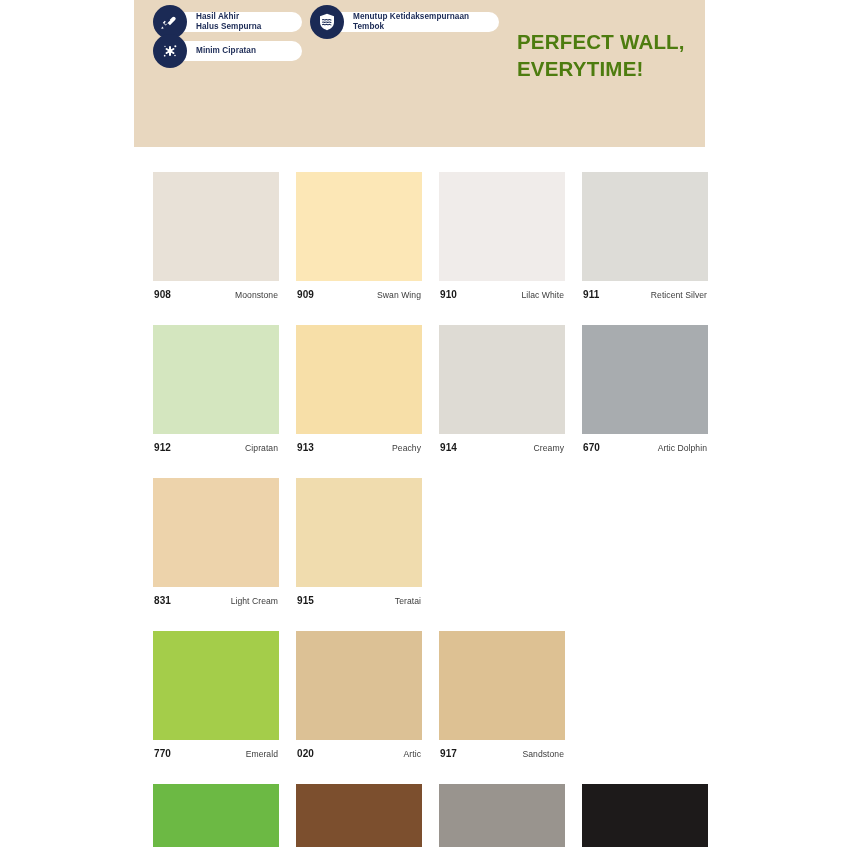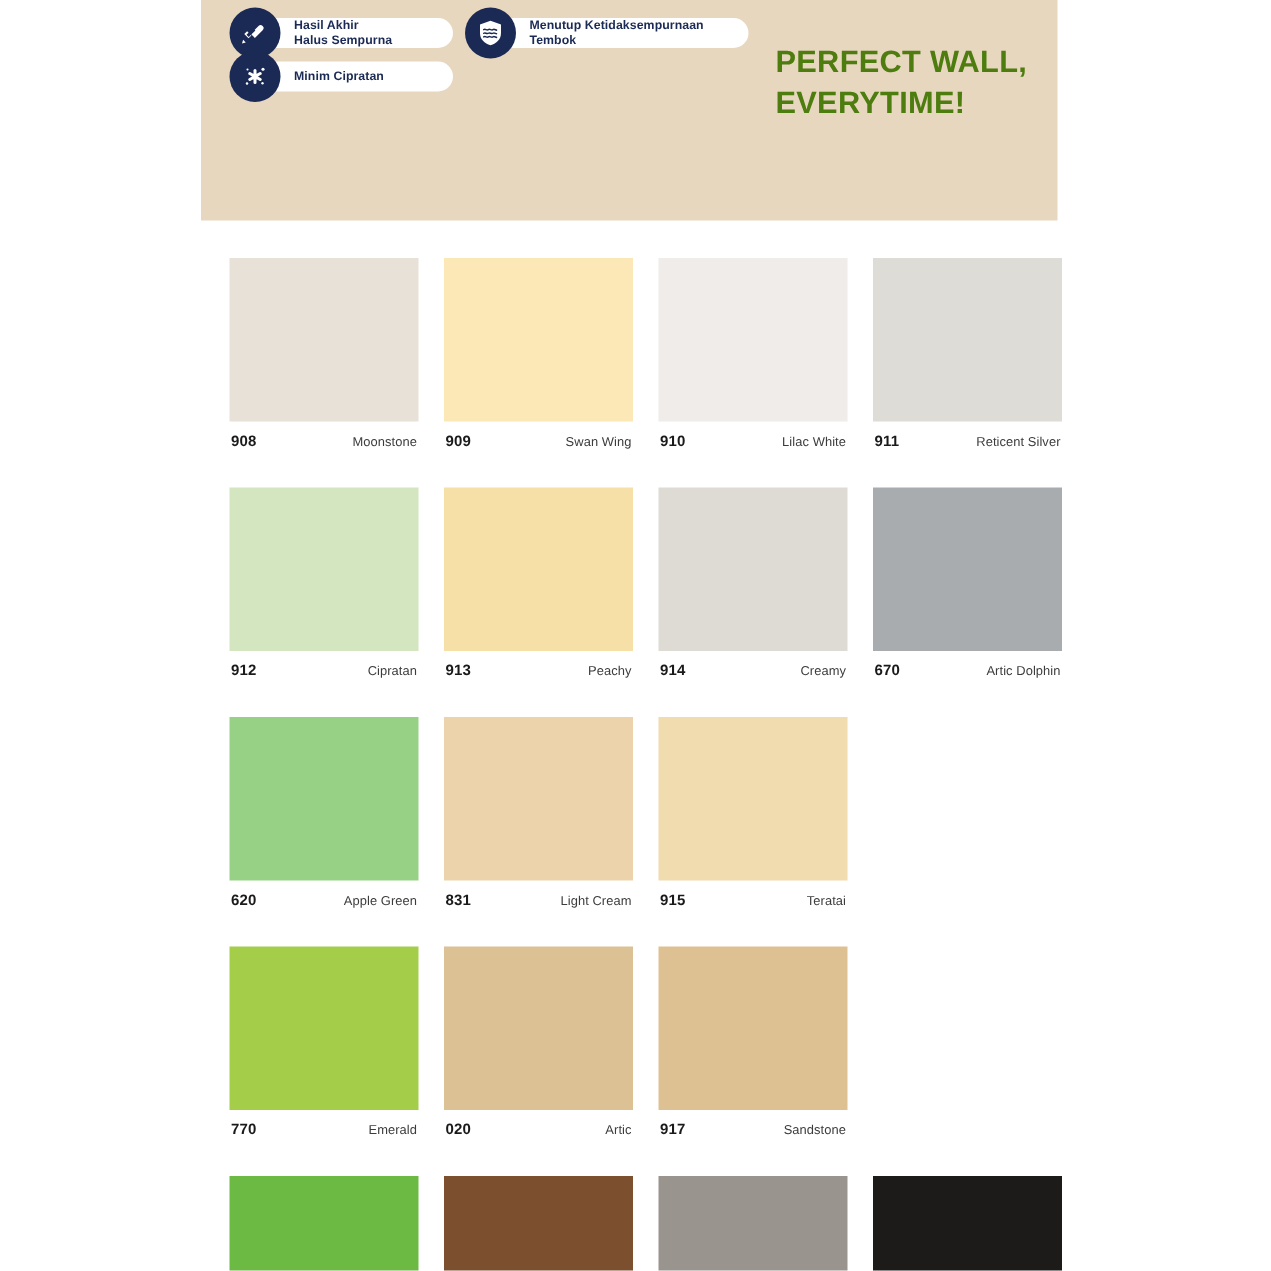--- a/index.html
+++ b/index.html
@@ -268,27 +268,20 @@
         <div class="swatch-cell">
           <div class="swatch-chip" style="background: rgb(168, 172, 175);"></div>
           <div class="swatch-meta">
             <span class="swatch-code">670</span>
             <span class="swatch-name">Artic Dolphin</span>
           </div>
         </div>
       </div>
       <div class="swatch-row">
         <div class="swatch-cell">
-          <div class="swatch-chip" style="background: rgb(151, 209, 134);"></div>
-          <div class="swatch-meta">
-            <span class="swatch-code">620</span>
-            <span class="swatch-name">Apple Green</span>
-          </div>
-        </div>
-        <div class="swatch-cell">
           <div class="swatch-chip" style="background: rgb(237, 211, 171);"></div>
           <div class="swatch-meta">
             <span class="swatch-code">831</span>
             <span class="swatch-name">Light Cream</span>
           </div>
         </div>
         <div class="swatch-cell">
           <div class="swatch-chip" style="background: rgb(240, 220, 174);"></div>
           <div class="swatch-meta">
             <span class="swatch-code">915</span>

